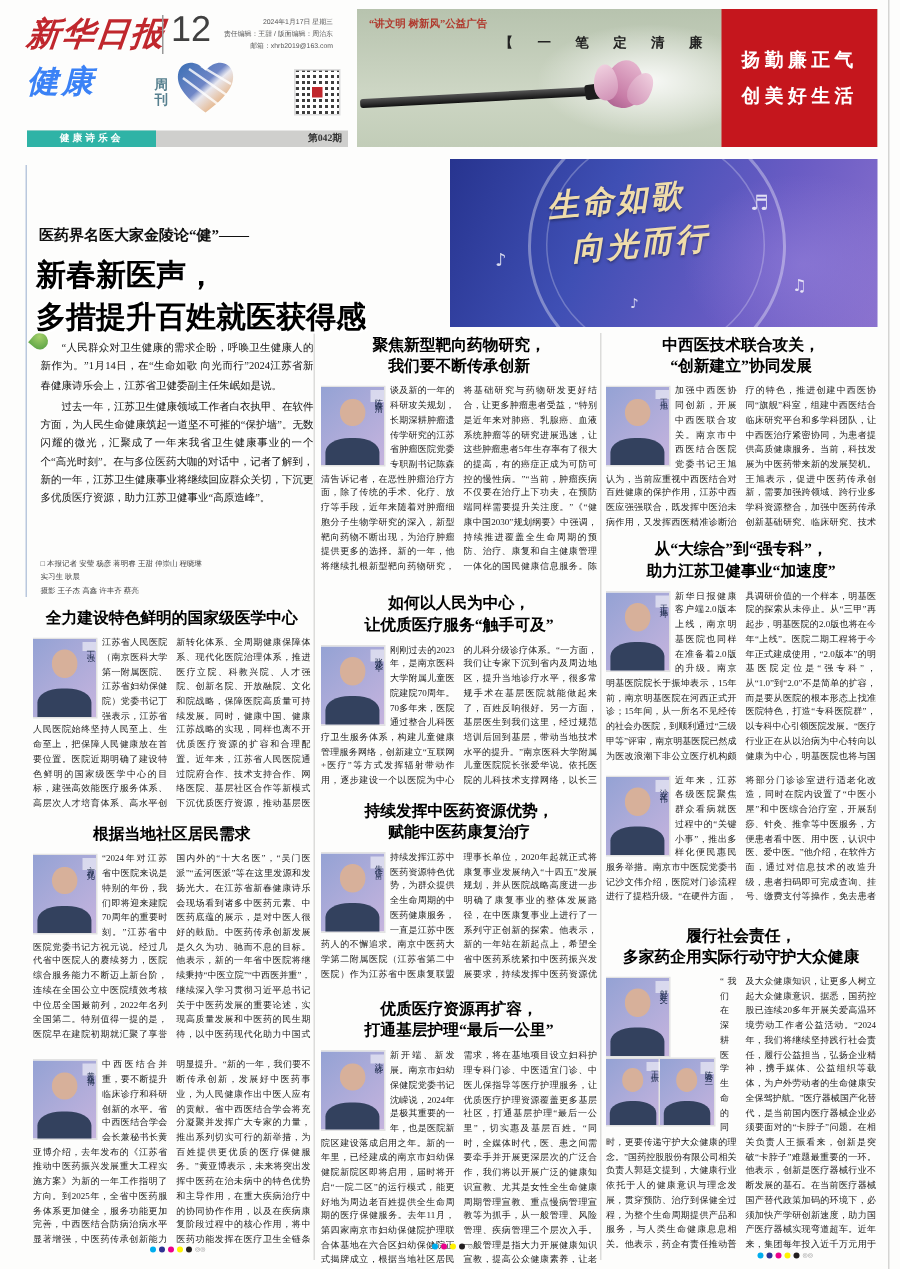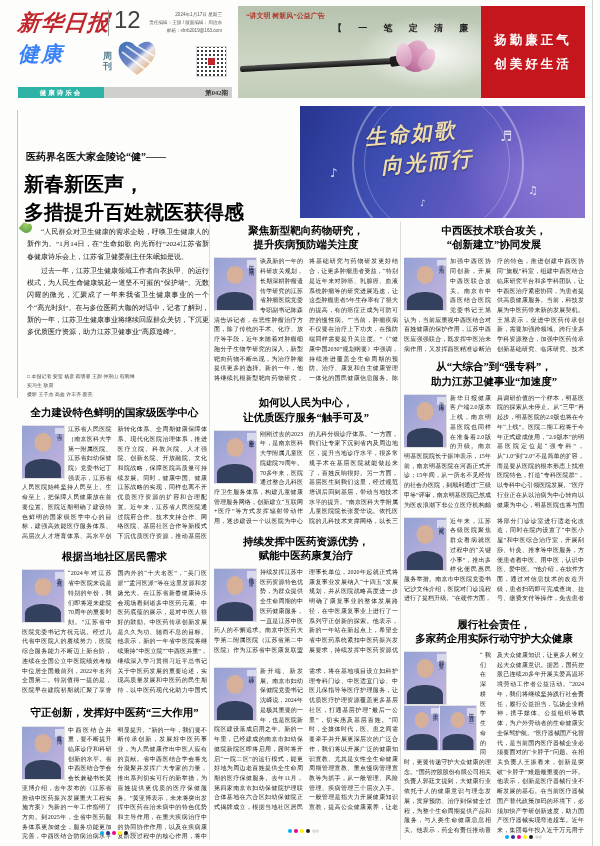--- a/index.html
+++ b/index.html
@@ -167,21 +167,21 @@
   <div class="lead-head">
     <p class="kicker">医药界名医大家金陵论“健”——</p>
     <h1 class="headline">
       <span>新春新医声，</span><br>
       <span>多措提升百姓就医获得感</span>
     </h1>
   </div>
   <div class="intro">
     <span class="leaf"></span>
     <p>“人民群众对卫生健康的需求企盼，呼唤卫生健康人的新作为。”1月14日，在“生命如歌 向光而行”2024江苏省新春健康诗乐会上，江苏省卫健委副主任朱岷如是说。</p>
-    <p>过去一年，江苏卫生健康领域工作者白衣执甲、的运行模式，为人民生命健康筑起一道坚不可摧的“保护墙”。无数闪耀的微光，汇聚成了一年来我省卫生健康事业的一个个“高光时刻”。在与多位医药大咖的对话中，记者了解到，新的一年，江苏卫生健康事业将继续回应群众关切，下沉更多优质医疗资源，助力江苏卫健事业“高原造峰”。</p>
+    <p>过去一年，江苏卫生健康领域工作者白衣执甲、在软件方面，为人民生命健康筑起一道坚不可摧的“保护墙”。无数闪耀的微光，汇聚成了一年来我省卫生健康事业的一个个“高光时刻”。在与多位医药大咖的对话中，记者了解到，新的一年，江苏卫生健康事业将继续回应群众关切，下沉更多优质医疗资源，助力江苏卫健事业“高原造峰”。</p>
   </div>
   <div class="credits">
     <div>□ 本报记者 安莹 杨彦 蒋明睿 王甜 仲崇山 程晓琳</div>
     <div>实习生 耿晨</div>
     <div>摄影 王子杰 高鑫 许丰齐 蔡亮</div>
   </div>
 
   <div class="colrule" style="left:209px"></div>
   <div class="colrule" style="left:400px"></div>
   <div class="edge-r"></div>
@@ -189,38 +189,38 @@
   <div id="col-left" class="col">
       <article class="article">
         <h3 class="art-h"><span>全力建设特色鲜明的国家级医学中心</span></h3>
         <div class="art-body" style="height: 120px;"><div class="photo-block"><span class="photo" style="width: 42px; height: 52px;"><span class="cap">丁强</span></span></div><span>江苏省人民医院（南京医科大学第一附属医院、江苏省妇幼保健院）党委书记丁强表示，江苏省人民医院始终坚持人民至上、生命至上，把保障人民健康放在首要位置。医院近期明确了建设特色鲜明的国家级医学中心的目标，建强高效能医疗服务体系、高层次人才培育体系、高水平创新转化体系、全周期健康保障体系、现代化医院治理体系，推进医疗立院、科教兴院、人才强院、创新名院、开放融院、文化和院战略，保障医院高质量可持续发展。同时，健康中国、健康江苏战略的实现，同样也离不开优质医疗资源的扩容和合理配置。近年来，江苏省人民医院通过院府合作、技术支持合作、网络医院、基层社区合作等新模式下沉优质医疗资源，推动基层医疗服务能力水平提升。按照规划，江苏省人民医院还将在江苏各地、重庆等地推进国家区域医疗中心建设，惠及当地及周边更多群众，为实现健康中国、健康江苏战略作出新的贡献。</span></div>
       </article>
       <article class="article">
         <h3 class="art-h"><span>根据当地社区居民需求</span></h3>
         <div class="art-body" style="height: 132px;"><div class="photo-block"><span class="photo" style="width: 42px; height: 52px;"><span class="cap">方祝元</span></span></div><span>“2024年对江苏省中医院来说是特别的年份，我们即将迎来建院70周年的重要时刻。”江苏省中医院党委书记方祝元说。经过几代省中医院人的赓续努力，医院综合服务能力不断迈上新台阶，连续在全国公立中医院绩效考核中位居全国最前列，2022年名列全国第二。特别值得一提的是，医院早在建院初期就汇聚了享誉国内外的“十大名医”，“吴门医派”“孟河医派”等在这里发源和发扬光大。在江苏省新春健康诗乐会现场看到诸多中医药元素、中医药底蕴的展示，是对中医人很好的鼓励。中医药传承创新发展是久久为功、驰而不息的目标。他表示，新的一年省中医院将继续秉持“中医立院”“中西医并重”，继续深入学习贯彻习近平总书记关于中医药发展的重要论述，实现高质量发展和中医药的民生期待，以中医药现代化助力中国式现代化。“我们中医药人肩负中医药文化传播的使命，要用心、用情、用力讲好中医药故事。”新媒体已经深度影响人们生活的方方面面，方祝元也希望中医药行业和媒体继续携起手来，共同为中医药事业助力，为中医药健康传播发声。</span></div>
       </article>
       <article class="article">
-        <h3 class="art-h"><span>守正创新，发挥好中医药“三大作用”</span></h3>
         <div class="art-body" style="height: 134px;"><div class="photo-block"><span class="photo" style="width: 42px; height: 52px;"><span class="cap">黄亚博</span></span></div><span>中西医结合并重，要不断提升临床诊疗和科研创新的水平。省中西医结合学会会长兼秘书长黄亚博介绍，去年发布的《江苏省推动中医药振兴发展重大工程实施方案》为新的一年工作指明了方向。到2025年，全省中医药服务体系更加健全，服务功能更加完善，中西医结合防病治病水平显著增强，中医药传承创新能力明显提升。“新的一年，我们要不断传承创新，发展好中医药事业，为人民健康作出中医人应有的贡献。省中西医结合学会将充分凝聚并发挥广大专家的力量，推出系列切实可行的新举措，为百姓提供更优质的医疗保健服务。”黄亚博表示，未来将突出发挥中医药在治未病中的特色优势和主导作用，在重大疾病治疗中的协同协作作用，以及在疾病康复阶段过程中的核心作用，将中医药功能发挥在医疗卫生全链条上。如何以人民为中心、传播健康好声音？黄亚博认为，当前社会对于全民健康的关注度日渐提升，随着健康客户端2.0正式上线，希望能发挥更好的形象宣传作用，把专家的资源和百姓的需求更好地串联起来，反映百姓需求和呼声，传播好声音，弘扬正能量，提供优质服务，让医务工作者和百姓通过平台更紧密地连在一起。</span></div>
       </article>
     </div>
   <div id="col-middle" class="col">
       <article class="article">
-        <h3 class="art-h"><span>聚焦新型靶向药物研究，</span><br><span>提升疾病预防端关注度</span></h3>
+        <h3 class="art-h"><span>聚焦新型靶向药物研究，</span><br><span>我们要不断传承创新</span></h3>
         <div class="art-body" style="height: 134px;"><div class="photo-block"><span class="photo" style="width: 42px; height: 52px;"><span class="cap">陈森清</span></span></div><span>谈及新的一年的科研攻关规划，长期深耕肿瘤遗传学研究的江苏省肿瘤医院党委专职副书记陈森清告诉记者，在恶性肿瘤治疗方面，除了传统的手术、化疗、放疗等手段，近年来随着对肿瘤细胞分子生物学研究的深入，新型靶向药物不断出现，为治疗肿瘤提供更多的选择。新的一年，他将继续扎根新型靶向药物研究，将基础研究与药物研发更好结合，让更多肿瘤患者受益，“特别是近年来对肺癌、乳腺癌、血液系统肿瘤等的研究进展迅速，让这些肿瘤患者5年生存率有了很大的提高，有的癌症正成为可防可控的慢性病。”“当前，肿瘤疾病不仅要在治疗上下功夫，在预防端同样需要提升关注度。”《“健康中国2030”规划纲要》中强调，持续推进覆盖全生命周期的预防、治疗、康复和自主健康管理一体化的国民健康信息服务。陈森清介绍，对肿瘤患者要从过去单纯的治疗，向“防、筛、诊、治、康”全程管理转变，其中肿瘤防治知识的公益宣传尤为重要，“每年我们都会利用‘肿瘤防治宣传周’机会，将肿瘤防治知识传递到千家万户，提高公众防癌意识。”据悉，江苏已经在全省95个县区开展了肿瘤随访登记工作，并连续4年在全省部署和推进早癌筛查项目，2023年启动了“十百工程”县域肿瘤防治中心建设，逐步建立全省癌症筛查、规范化诊疗、康复指导等全流程肿瘤防控体系。</span></div>
       </article>
       <article class="article">
         <h3 class="art-h"><span>如何以人民为中心，</span><br><span>让优质医疗服务“触手可及”</span></h3>
         <div class="art-body" style="height: 100px;"><div class="photo-block"><span class="photo" style="width: 42px; height: 52px;"><span class="cap">张爱华</span></span></div><span>刚刚过去的2023年，是南京医科大学附属儿童医院建院70周年。70多年来，医院通过整合儿科医疗卫生服务体系，构建儿童健康管理服务网络，创新建立“互联网+医疗”等方式发挥辐射带动作用，逐步建设一个以医院为中心的儿科分级诊疗体系。“一方面，我们让专家下沉到省内及周边地区，提升当地诊疗水平，很多常规手术在基层医院就能做起来了，百姓反响很好。另一方面，基层医生到我们这里，经过规范培训后回到基层，带动当地技术水平的提升。”南京医科大学附属儿童医院院长张爱华说。依托医院的儿科技术支撑网络，以长三角儿科发展联盟等为平台，医院通过优质儿科医疗资源下沉、区域内儿科资源整合和信息化技术应用，进一步完善江苏省乃至周边地区儿童医疗服务体系，推进医联体成员单位内儿科医务人员同质化培训，医联体内检验、检查等医疗资源共享互通。同时，还充分借助“互联网+”行动计划和国家大数据发展战略，利用信息网络技术，不断丰富儿童医疗卫生服务模式，健全完善儿童健康教育、医疗健康查询、在线咨询和远程医疗服务体系。</span></div>
       </article>
       <article class="article">
         <h3 class="art-h"><span>持续发挥中医药资源优势，</span><br><span>赋能中医药康复治疗</span></h3>
         <div class="art-body" style="height: 94px;"><div class="photo-block"><span class="photo" style="width: 42px; height: 52px;"><span class="cap">朱佳富</span></span></div><span>持续发挥江苏中医药资源特色优势，为群众提供全生命周期的中医药健康服务，一直是江苏中医药人的不懈追求。南京中医药大学第二附属医院（江苏省第二中医院）作为江苏省中医康复联盟理事长单位，2020年起就正式将康复事业发展纳入“十四五”发展规划，并从医院战略高度进一步明确了康复事业的整体发展路径，在中医康复事业上进行了一系列守正创新的探索。他表示，新的一年站在新起点上，希望全省中医药系统紧扣中医药振兴发展要求，持续发挥中医药资源优势，赋能中医药康复治疗，不断满足人民群众日益增长的中医药康复服务需求，让更多群众在家门口享受到优质高效的中医药康复服务，为健康江苏建设贡献更多中医药力量。</span></div>
       </article>
       <article class="article">
+        <h3 class="art-h"><span>优质医疗资源再扩容，</span><br><span>打通基层护理“最后一公里”</span></h3>
         <div class="art-body" style="height: 152px;"><div class="photo-block"><span class="photo" style="width: 42px; height: 52px;"><span class="cap">沈嵘</span></span></div><span>新开端、新发展。南京市妇幼保健院党委书记沈嵘说，2024年是极其重要的一年，也是医院新院区建设落成启用之年。新的一年里，已经建成的南京市妇幼保健院新院区即将启用，届时将开启“一院二区”的运行模式，能更好地为周边老百姓提供全生命周期的医疗保健服务。去年11月，第四家南京市妇幼保健院护理联合体基地在六合区妇幼保健院正式揭牌成立，根据当地社区居民需求，将在基地项目设立妇科护理专科门诊、中医适宜门诊、中医儿保指导等医疗护理服务，让优质医疗护理资源覆盖更多基层社区，打通基层护理“最后一公里”，切实惠及基层百姓。“同时，全媒体时代，医、患之间需要牵手并开展更深层次的广泛合作，我们将以开展广泛的健康知识宣教、尤其是女性全生命健康周期管理宣教、重点慢病管理宣教等为抓手，从一般管理、风险管理、疾病管理三个层次入手。一般管理是指大力开展健康知识宣教，提高公众健康素养，让老百姓不生病、少生病、晚生病；风险管理是指健康筛查，及时发现、干预一些潜在性病变；疾病管理，则是指发生了病后及时治疗，不让小病拖成大病、重病。”</span></div>
       </article>
     </div>
   <div id="col-right" class="col">
       <article class="article">
         <h3 class="art-h"><span>中西医技术联合攻关，</span><br><span>“创新建立”协同发展</span></h3>
         <div class="art-body" style="height: 98px;"><div class="photo-block"><span class="photo" style="width: 42px; height: 52px;"><span class="cap">王旭</span></span></div><span>加强中西医协同创新，开展中西医联合攻关。南京市中西医结合医院党委书记王旭认为，当前应重视中西医结合对百姓健康的保护作用，江苏中西医应强强联合，既发挥中医治未病作用，又发挥西医精准诊断治疗的特色，推进创建中西医协同“旗舰”科室，组建中西医结合临床研究平台和多学科团队，让中西医治疗紧密协同，为患者提供高质健康服务。当前，科技发展为中医药带来新的发展契机。王旭表示，促进中医药传承创新，需要加强跨领域、跨行业多学科资源整合，加强中医药传承创新基础研究、临床研究、技术创新平台建设，完善中医药科技创新体系，提升全省中医药技术装备水平、产业创新能力及产业化水平。</span></div>
       </article>
       <article class="article">
         <h3 class="art-h"><span>从“大综合”到“强专科”，</span><br><span>助力江苏卫健事业“加速度”</span></h3>

